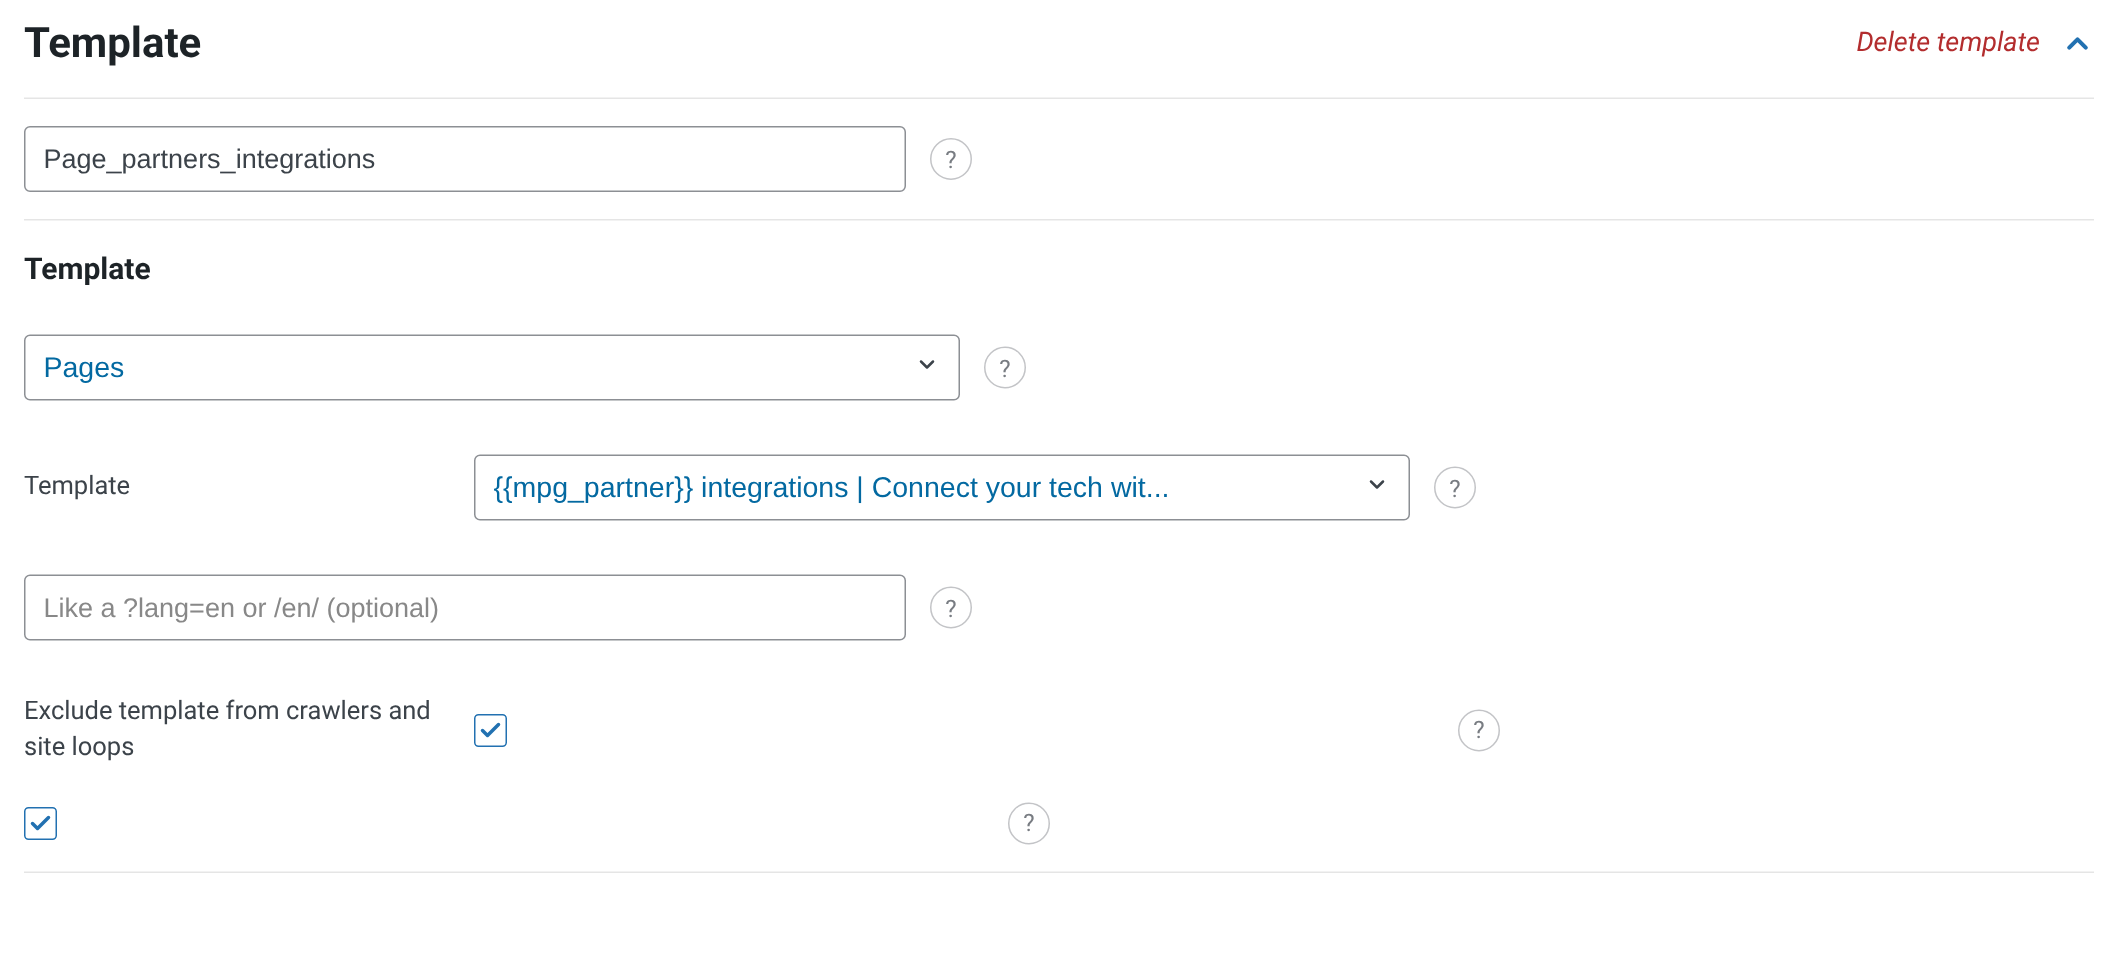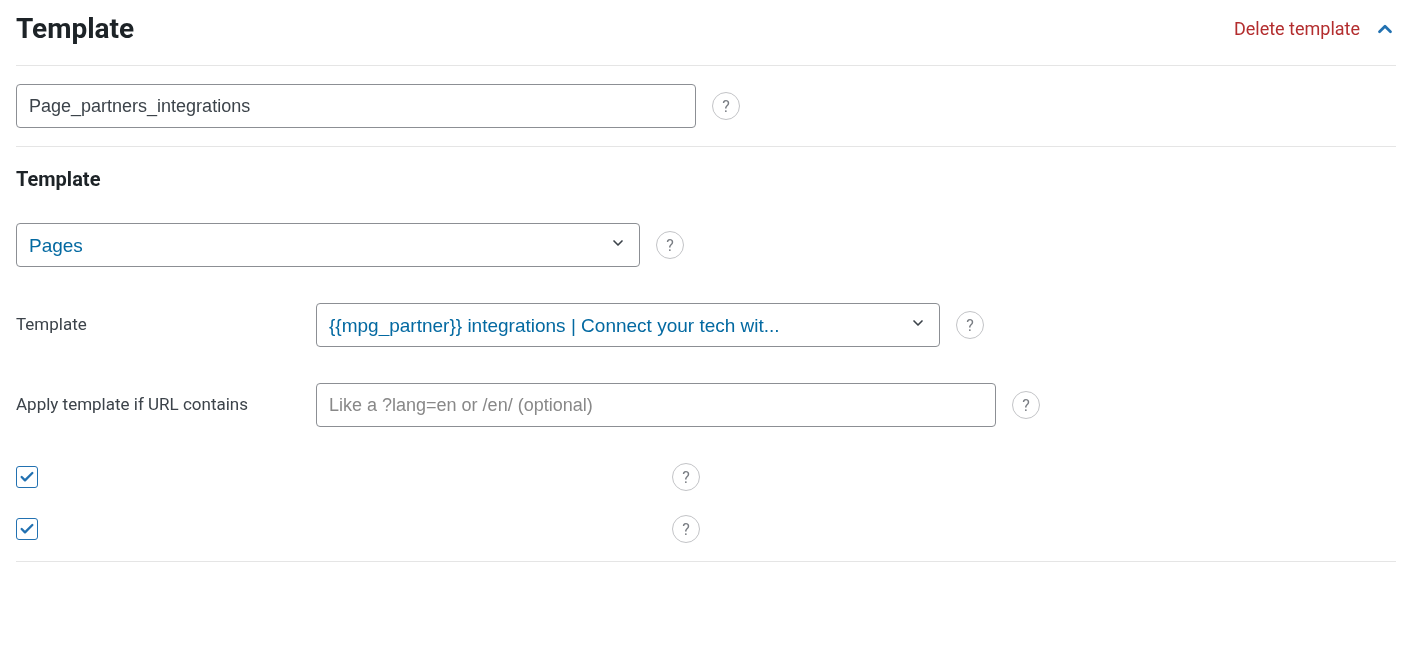--- a/index.html
+++ b/index.html
@@ -18,20 +18,21 @@
     }
     .page-title {
       font-size: 28px;
       font-weight: 700;
       color: #1d2327;
     }
     .header-actions {
       display: flex;
       align-items: center;
       gap: 14px;
+      font-style: italic;
     }
     .delete-link {
       color: #b32d2e;
       font-size: 18px;
       cursor: pointer;
     }
     .collapse-btn {
       cursor: pointer;
       color: #2271b1;
       display: flex;
@@ -50,21 +51,21 @@
       color: #3c434a;
       line-height: 1.4;
       padding-right: 20px;
     }
     .form-control-wrap {
       display: flex;
       align-items: center;
       gap: 16px;
     }
     .text-input {
-      width: 680px;
+      width: 588px;
       height: 44px;
       border: 1px solid #8c8f94;
       border-radius: 4px;
       font-size: 18px;
       color: #3c434a;
       padding: 0 12px;
       background: #fff;
     }
     .text-input::placeholder { color: #888; }
     .select-input {
@@ -194,30 +195,30 @@
           </svg>
       </span>
     </div>
     <div class="help-icon">
         <span>?</span>
       </div>
   </div>
 </div>
 
 <div class="form-row">
-  <div class="form-label">Apply template if URL contains</div>
   <div class="form-control-wrap">
     <input type="text" class="text-input" placeholder="Like a ?lang=en or /en/ (optional)" style="">
     <div class="help-icon">
         <span>?</span>
       </div>
   </div>
 </div>
 
 <div class="form-row">
+  <div class="form-label">Exclude template from crawlers and site loops</div>
   <div class="form-control-wrap row-with-help">
     <div class="main-cell">
       <div class="checkbox">
         <svg width="16" height="16" viewBox="0 0 24 24" fill="none" stroke="#2271b1" stroke-width="3.5" stroke-linecap="round" stroke-linejoin="round">
             <polyline points="20 6 9 17 4 12"></polyline>
           </svg>
       </div>
     </div>
     <div class="help-icon checkbox-help-spacer">
         <span>?</span>

